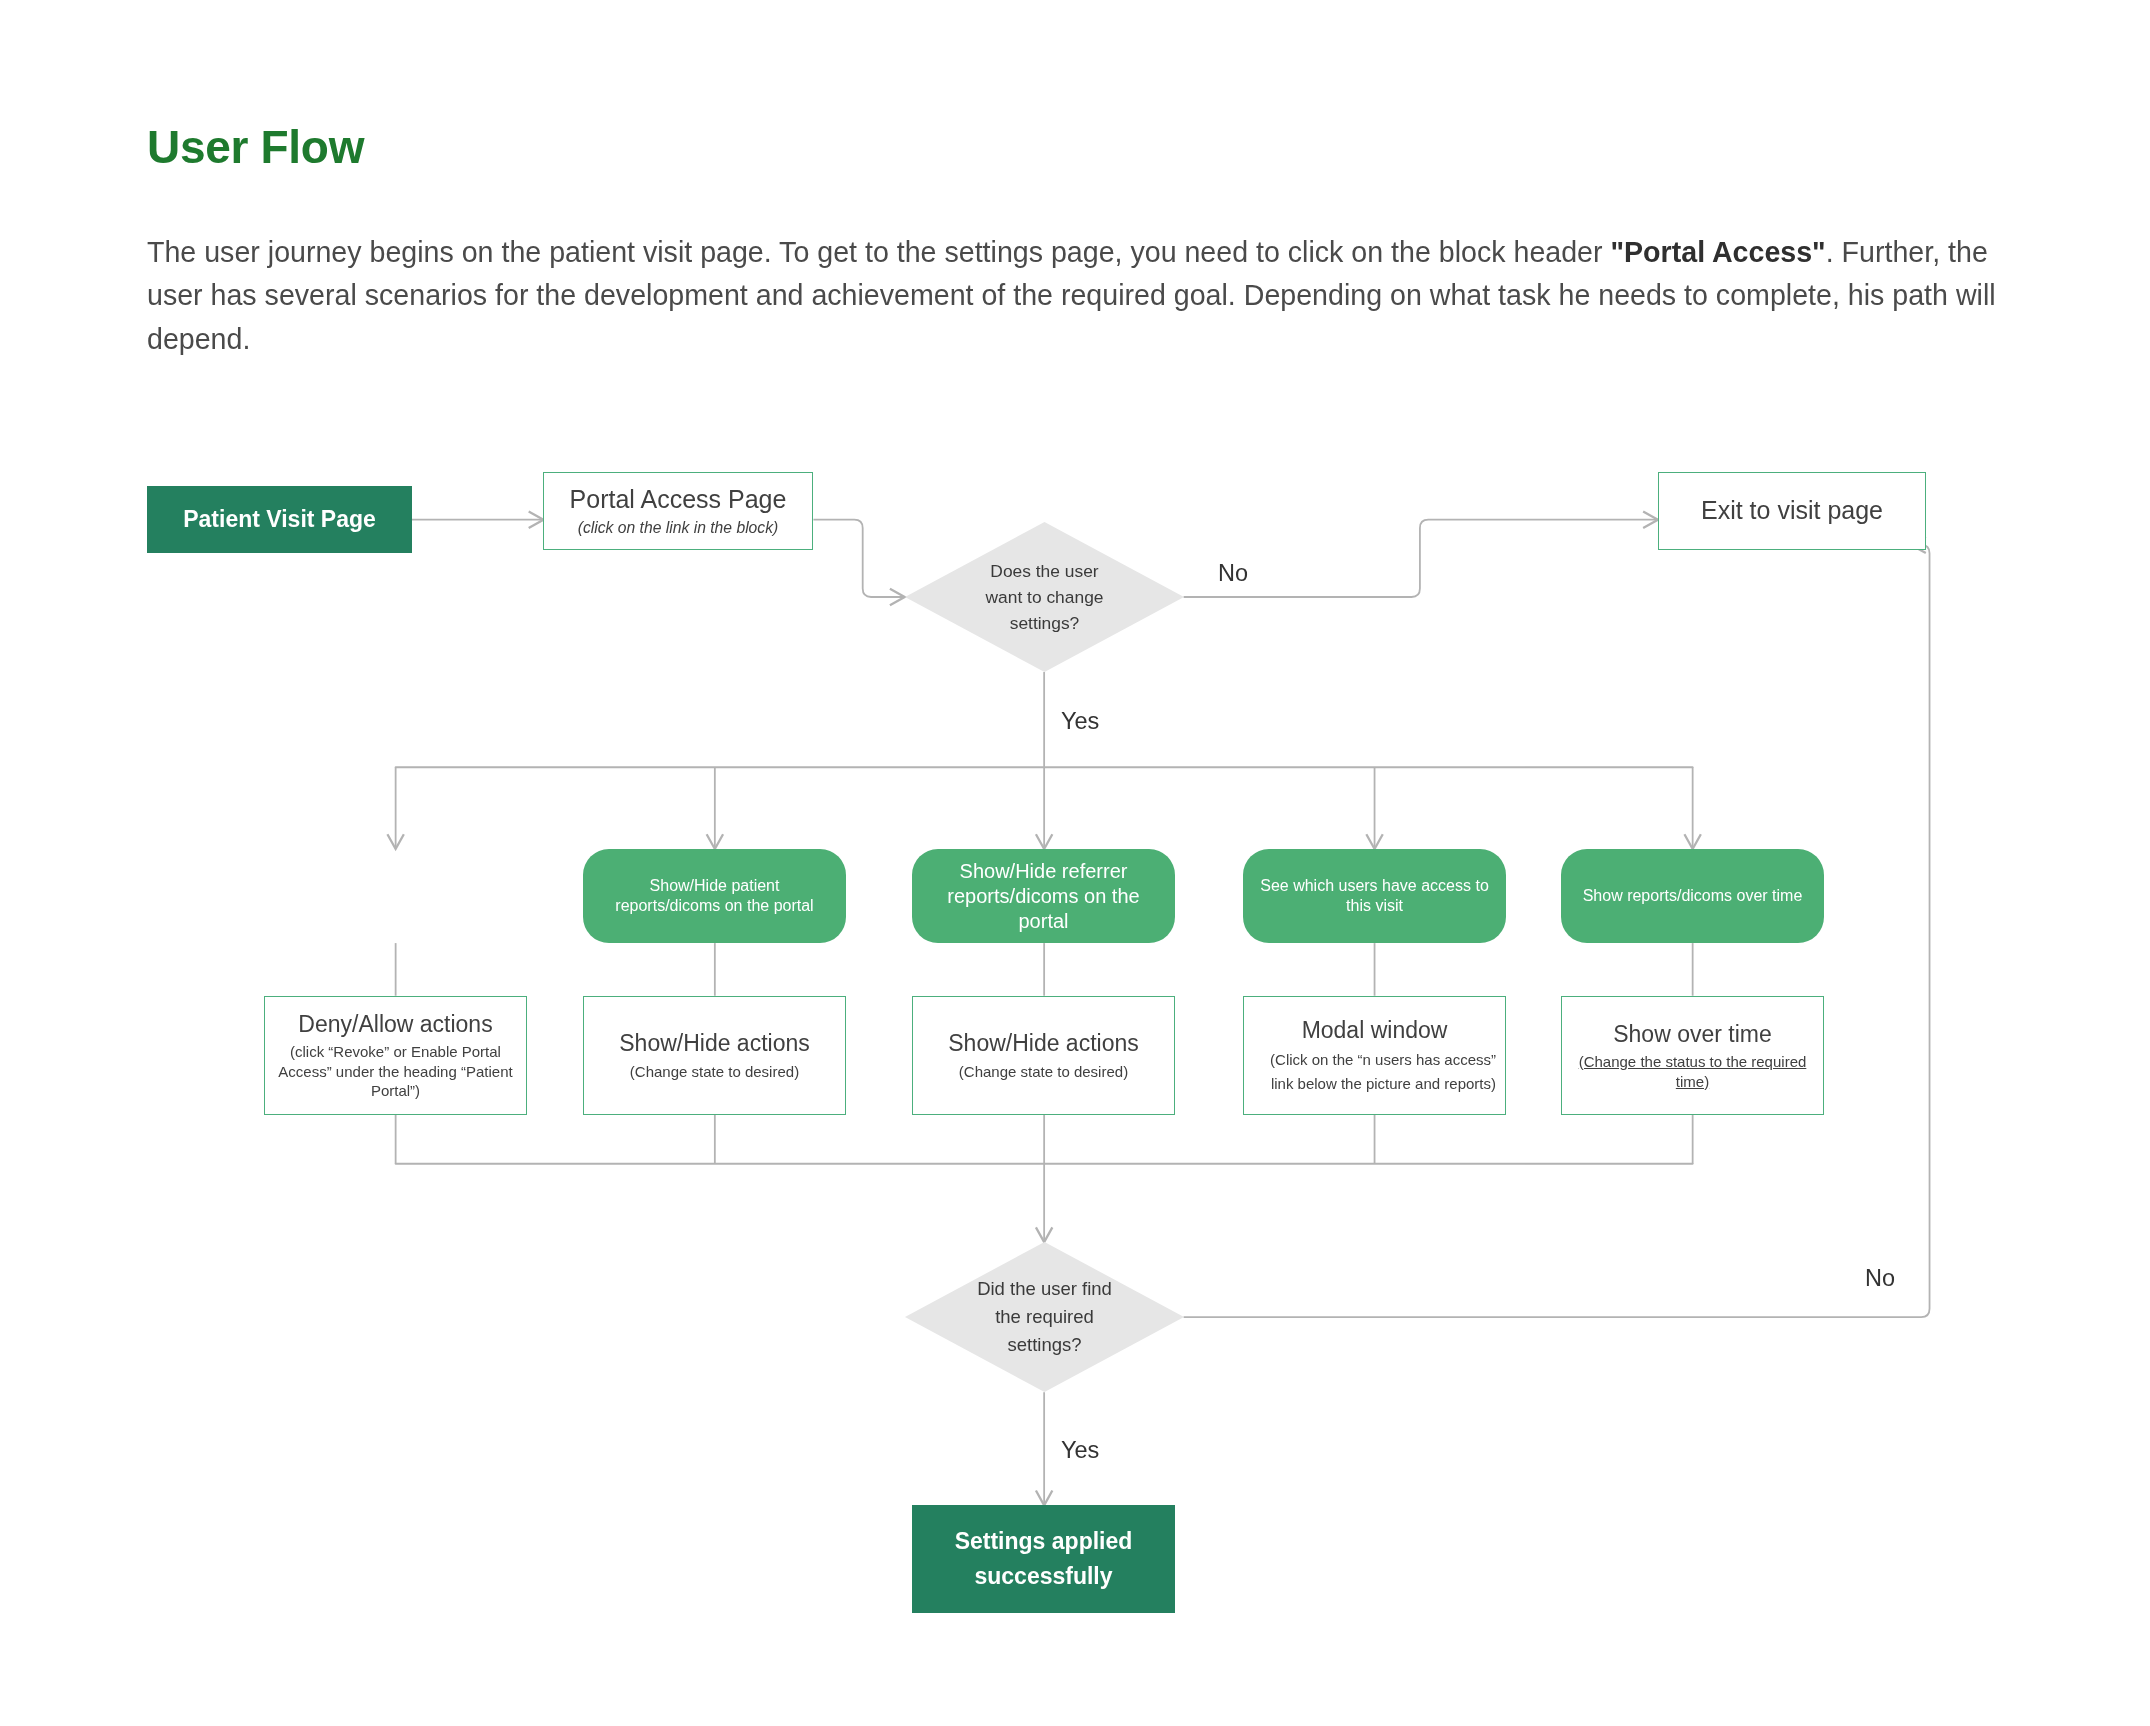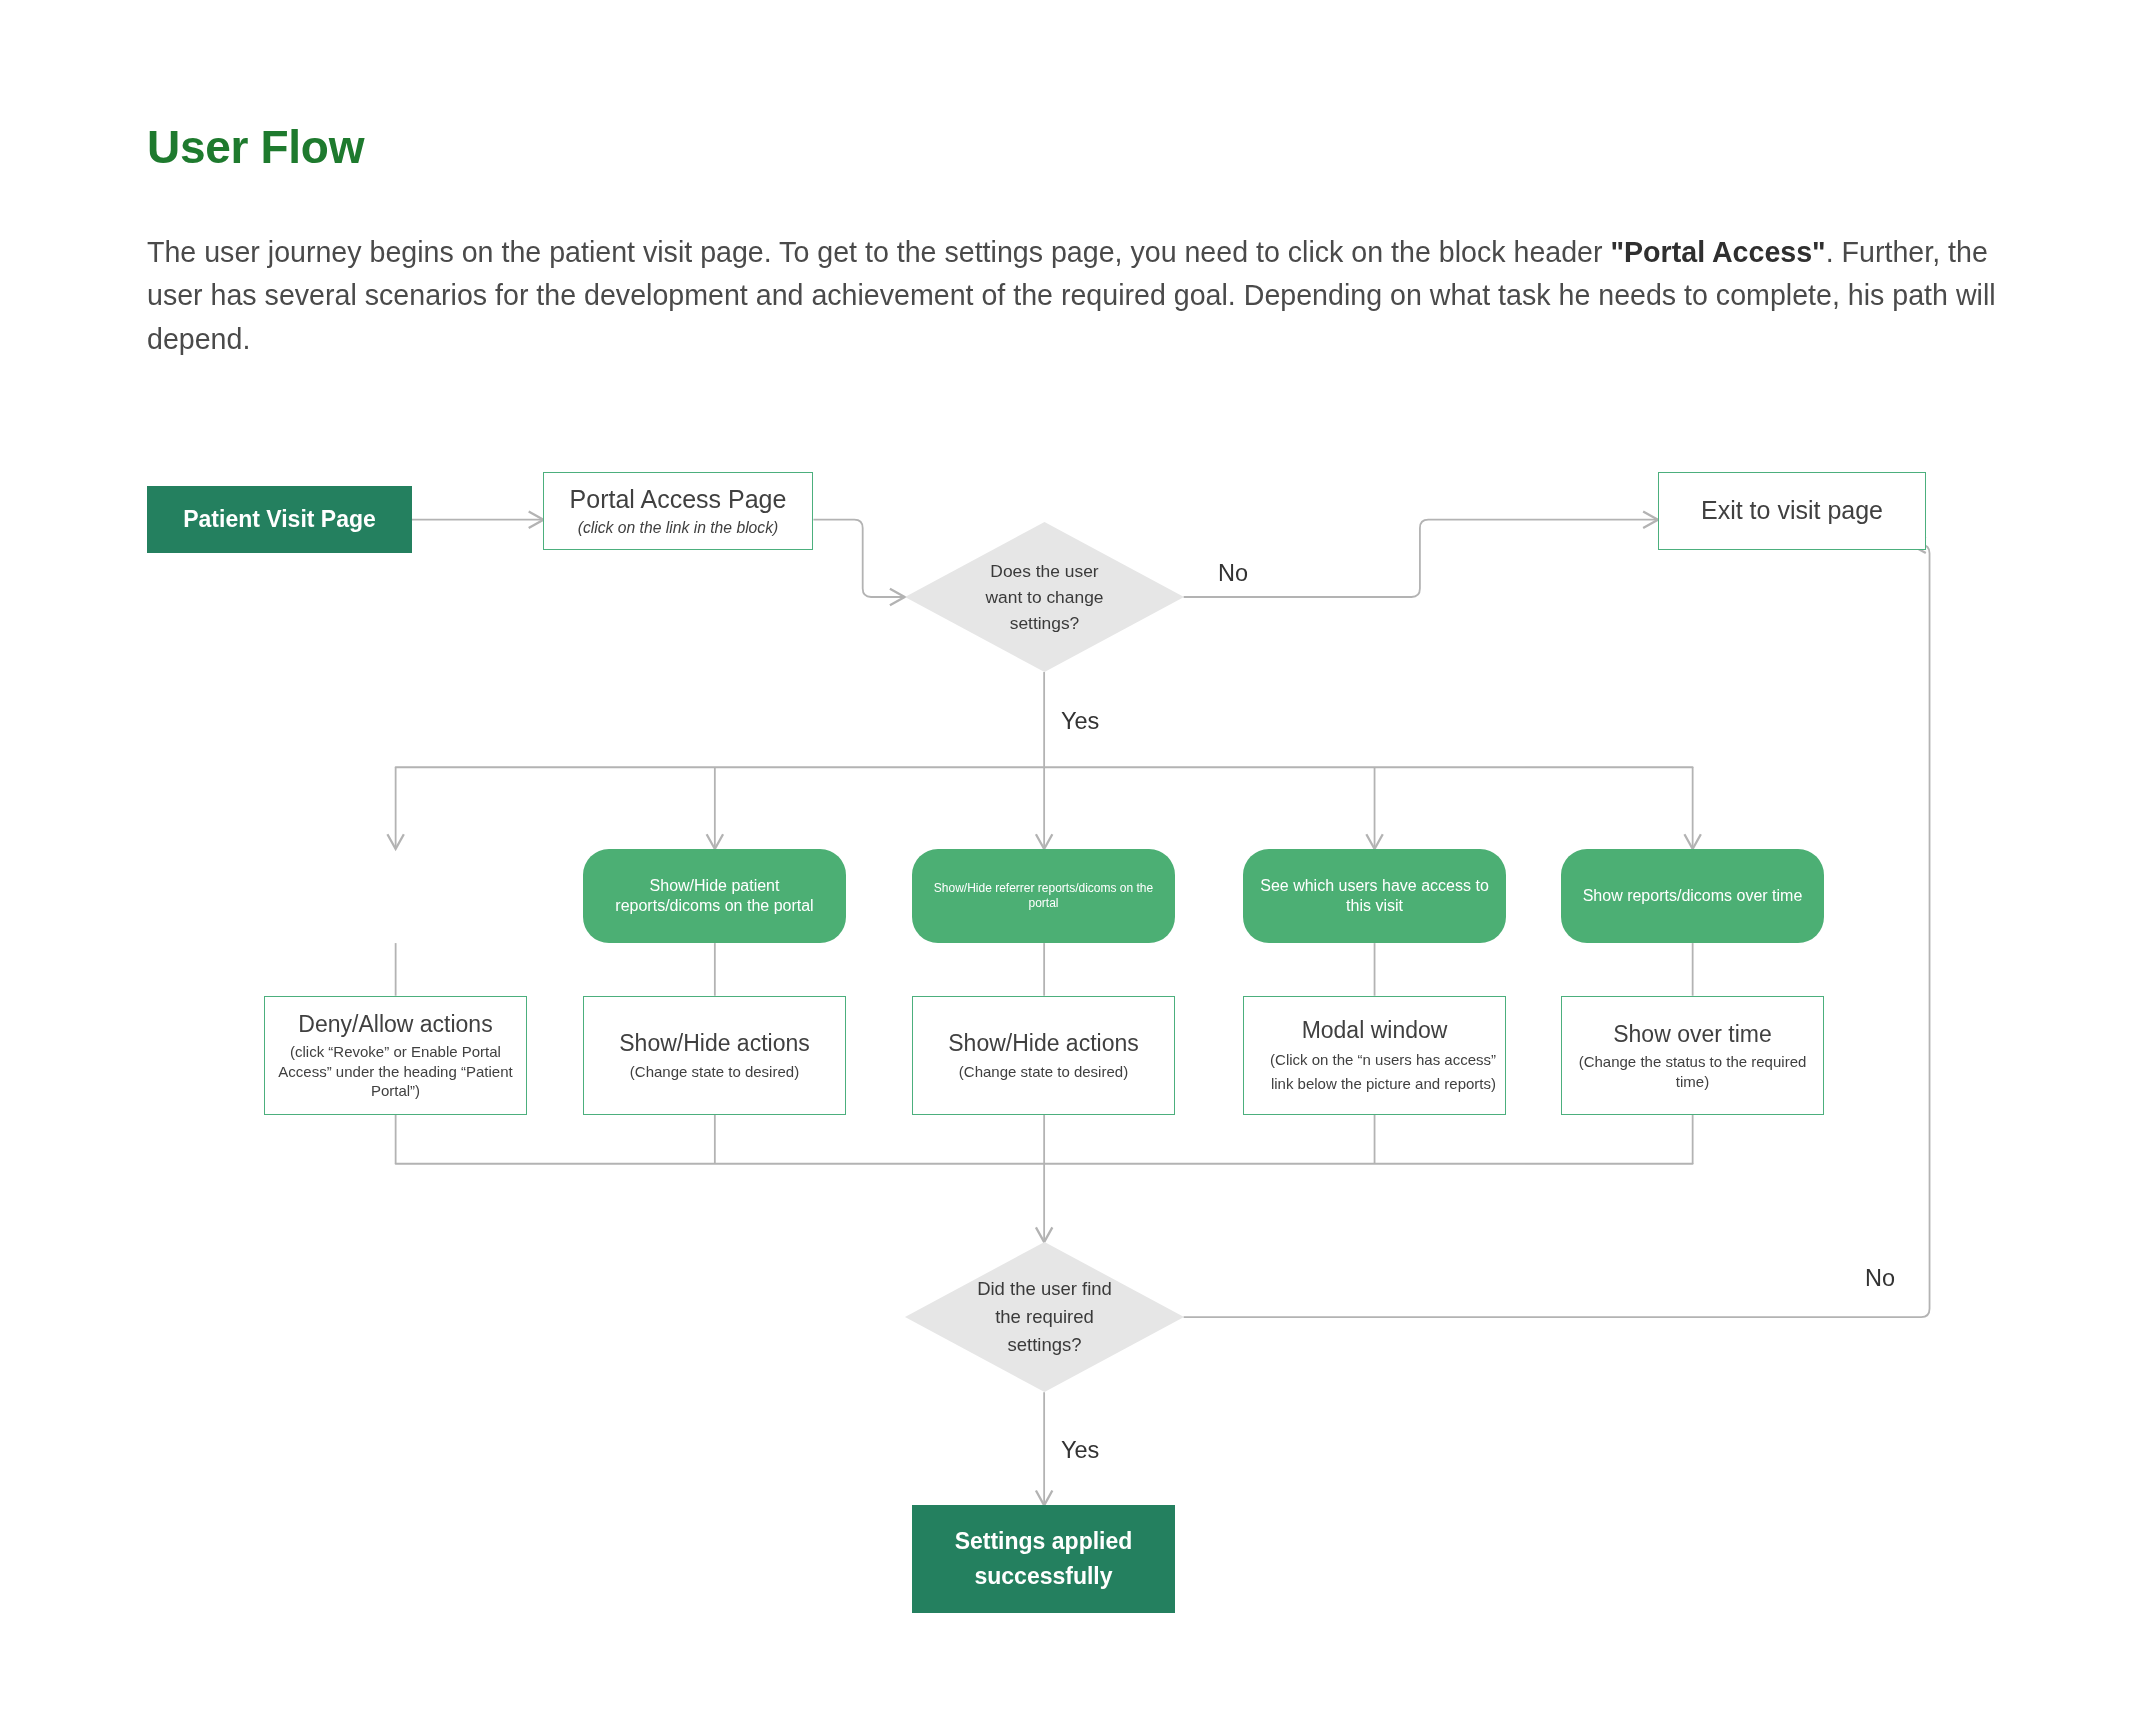--- a/index.html
+++ b/index.html
@@ -204,21 +204,21 @@
   </div>
 
   <div class="edge-label" style="left:1218px; top:560px;">No</div>
   <div class="edge-label" style="left:1061px; top:708px;">Yes</div>
 
 
   <div class="node node-pill" style="left:583px; top:849px; width:263px; height:94px; font-size:16px; padding:0 15.7px;">
     <span class="node-title">Show/Hide patient reports/dicoms on the portal</span>
   </div>
 
-  <div class="node node-pill" style="left:912px; top:849px; width:263px; height:94px; font-size:12px; padding:0 15.7px;">
+  <div class="node node-pill" style="left:912px; top:849px; width:263px; height:94px; font-size:20px; padding:0 15.7px;">
     <span class="node-title">Show/Hide referrer reports/dicoms on the portal</span>
   </div>
 
   <div class="node node-pill" style="left:1243px; top:849px; width:263px; height:94px; font-size:16px; padding:0 15.7px;">
     <span class="node-title">See which users have access to this visit</span>
   </div>
 
   <div class="node node-pill" style="left:1561px; top:849px; width:263px; height:94px; font-size:16px; padding:0 15.7px;">
     <span class="node-title">Show reports/dicoms over time</span>
   </div>
@@ -238,21 +238,21 @@
     <span class="node-sub" style="font-size:15px; margin-top:4.5px;">(Change state to desired)</span>
   </div>
 
   <div class="node node-page" style="left:1243px; top:996px; width:263px; height:119px; padding:0 9px;">
     <span class="node-title" style="font-size:23px;">Modal window</span>
     <span class="node-sub" style="font-size:15px; margin-top:3.4px; line-height:1.55;text-align:right;">(Click on the “n users has access” link below the picture and reports)</span>
   </div>
 
   <div class="node node-page" style="left:1561px; top:996px; width:263px; height:119px; padding:0 9px;">
     <span class="node-title" style="font-size:23px;">Show over time</span>
-    <span class="node-sub" style="font-size:15px; margin-top:3.4px;">(Change the status to the required time)</span>
+    <span class="node-sub" style="font-size:15px; margin-top:3.4px;text-decoration:underline;">(Change the status to the required time)</span>
   </div>
 
   <div class="node node-decision" style="left:905px; top:1242px; width:279px; height:150px;">
     <div class="diamond-shape"></div>
     <div class="diamond-text" style="font-size:18.5px;">
       <span>Did the user find</span><br>
       <span>the required</span><br>
       <span>settings?</span>
     </div>
   </div>

